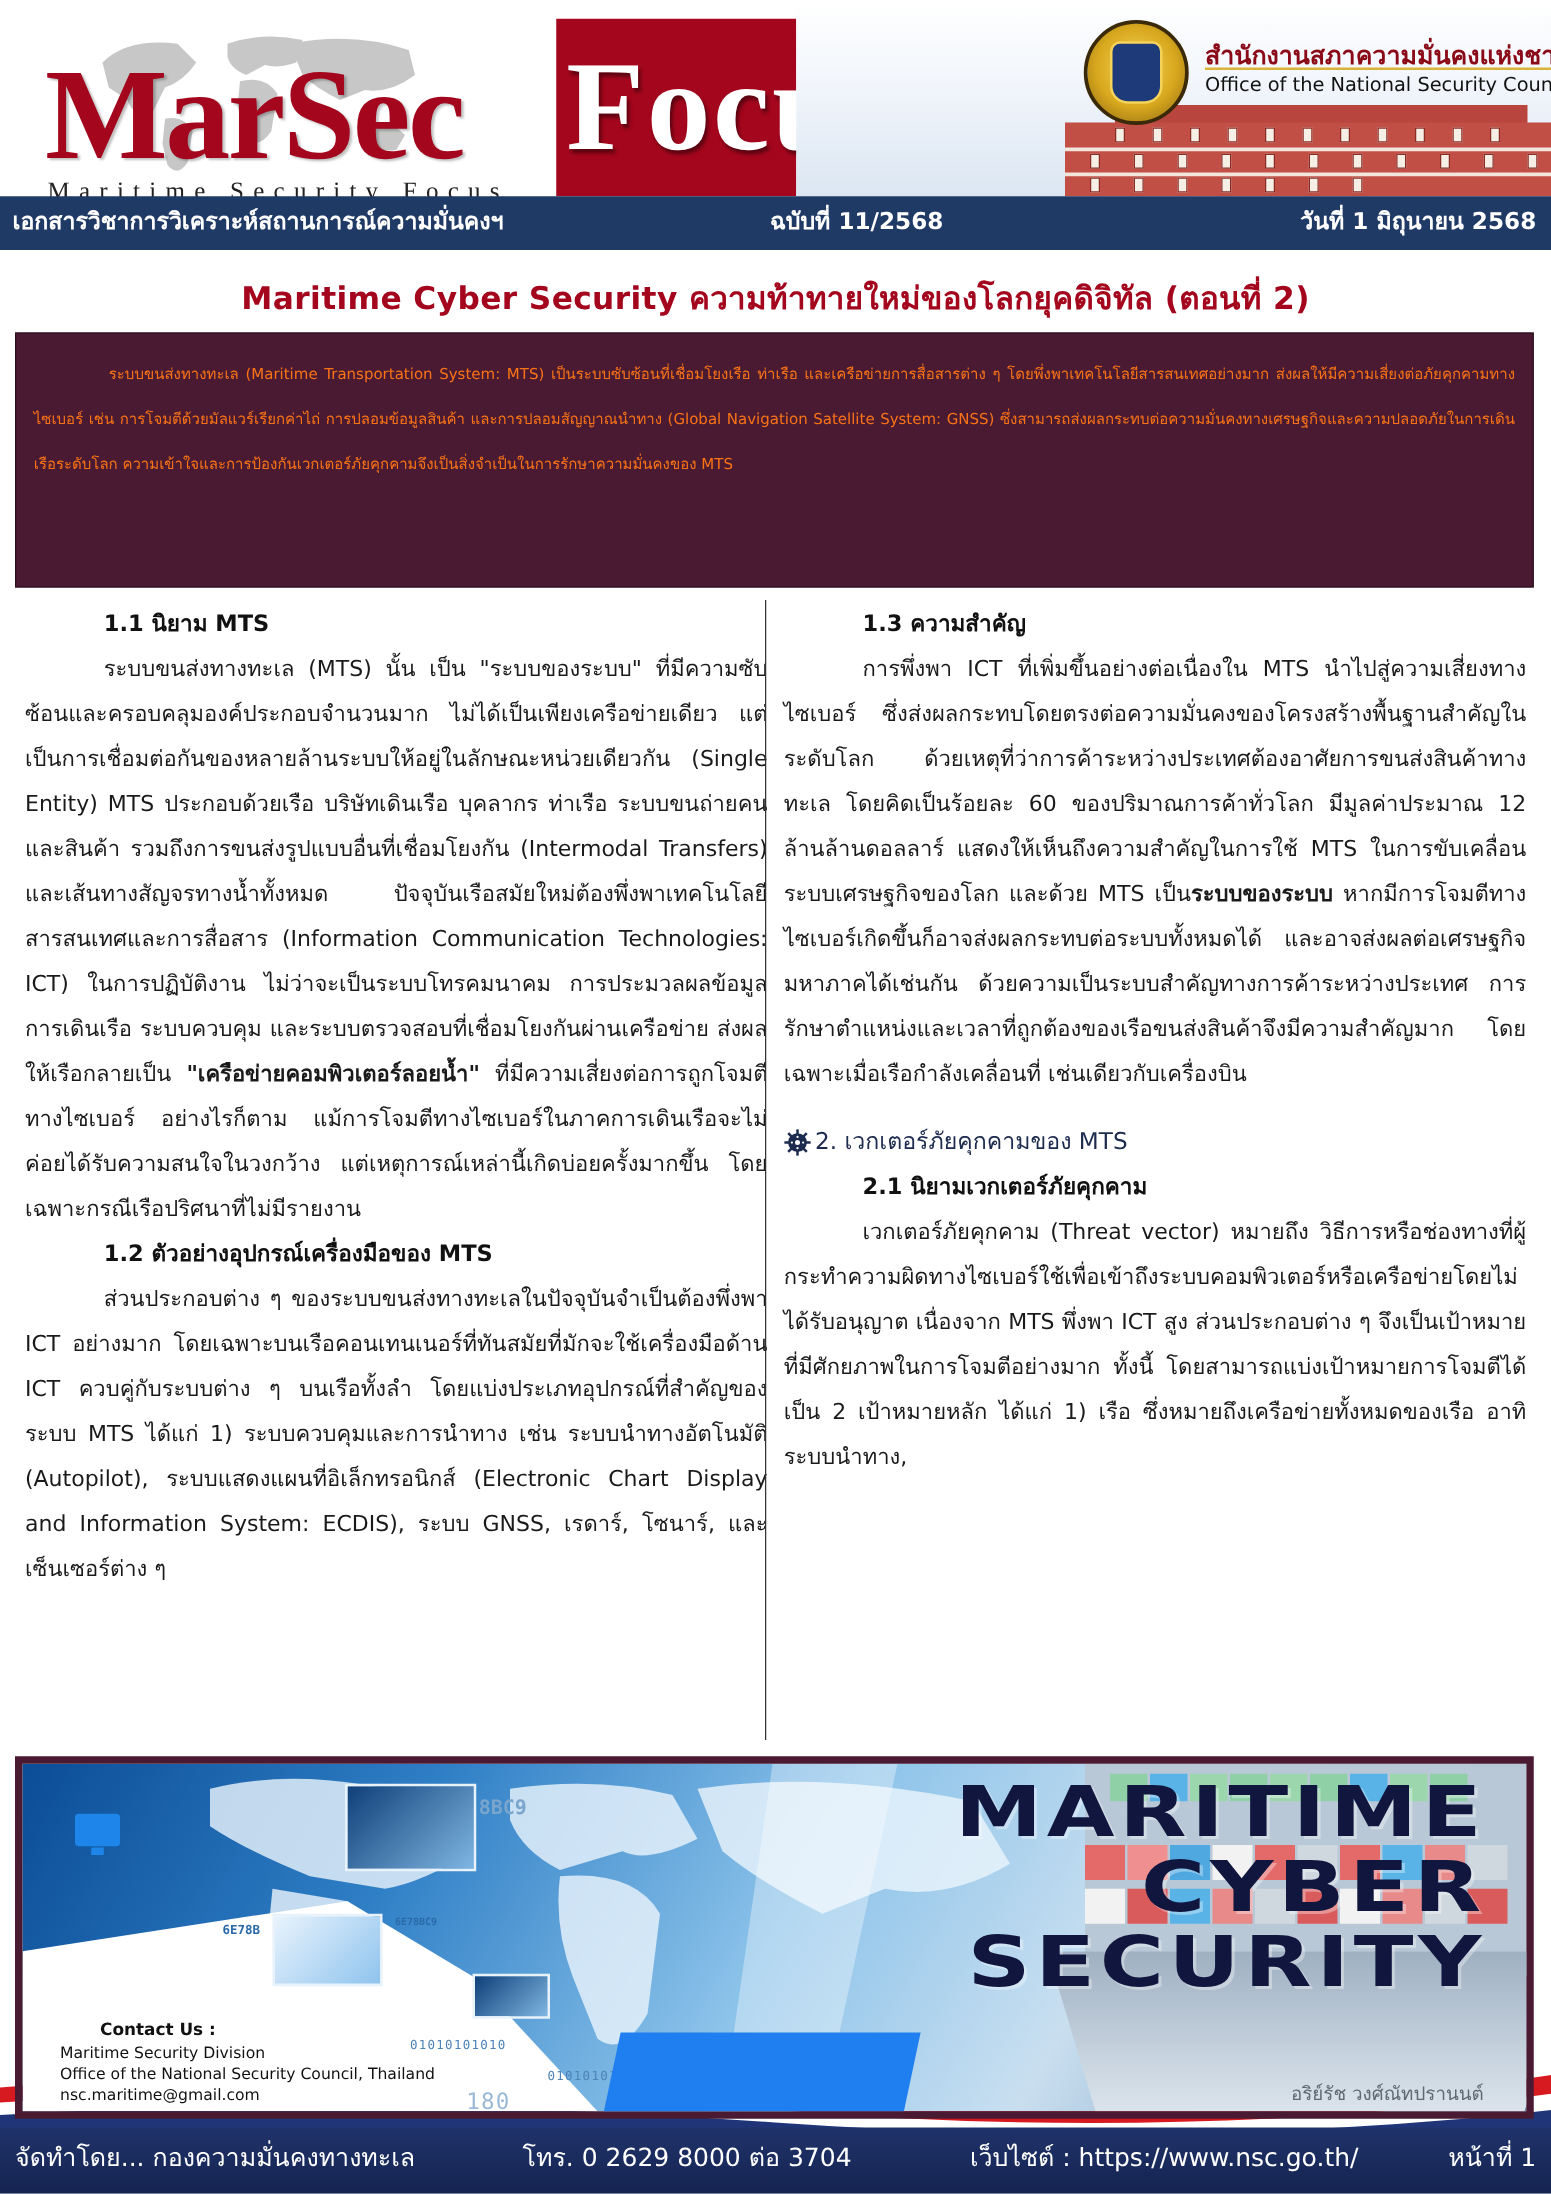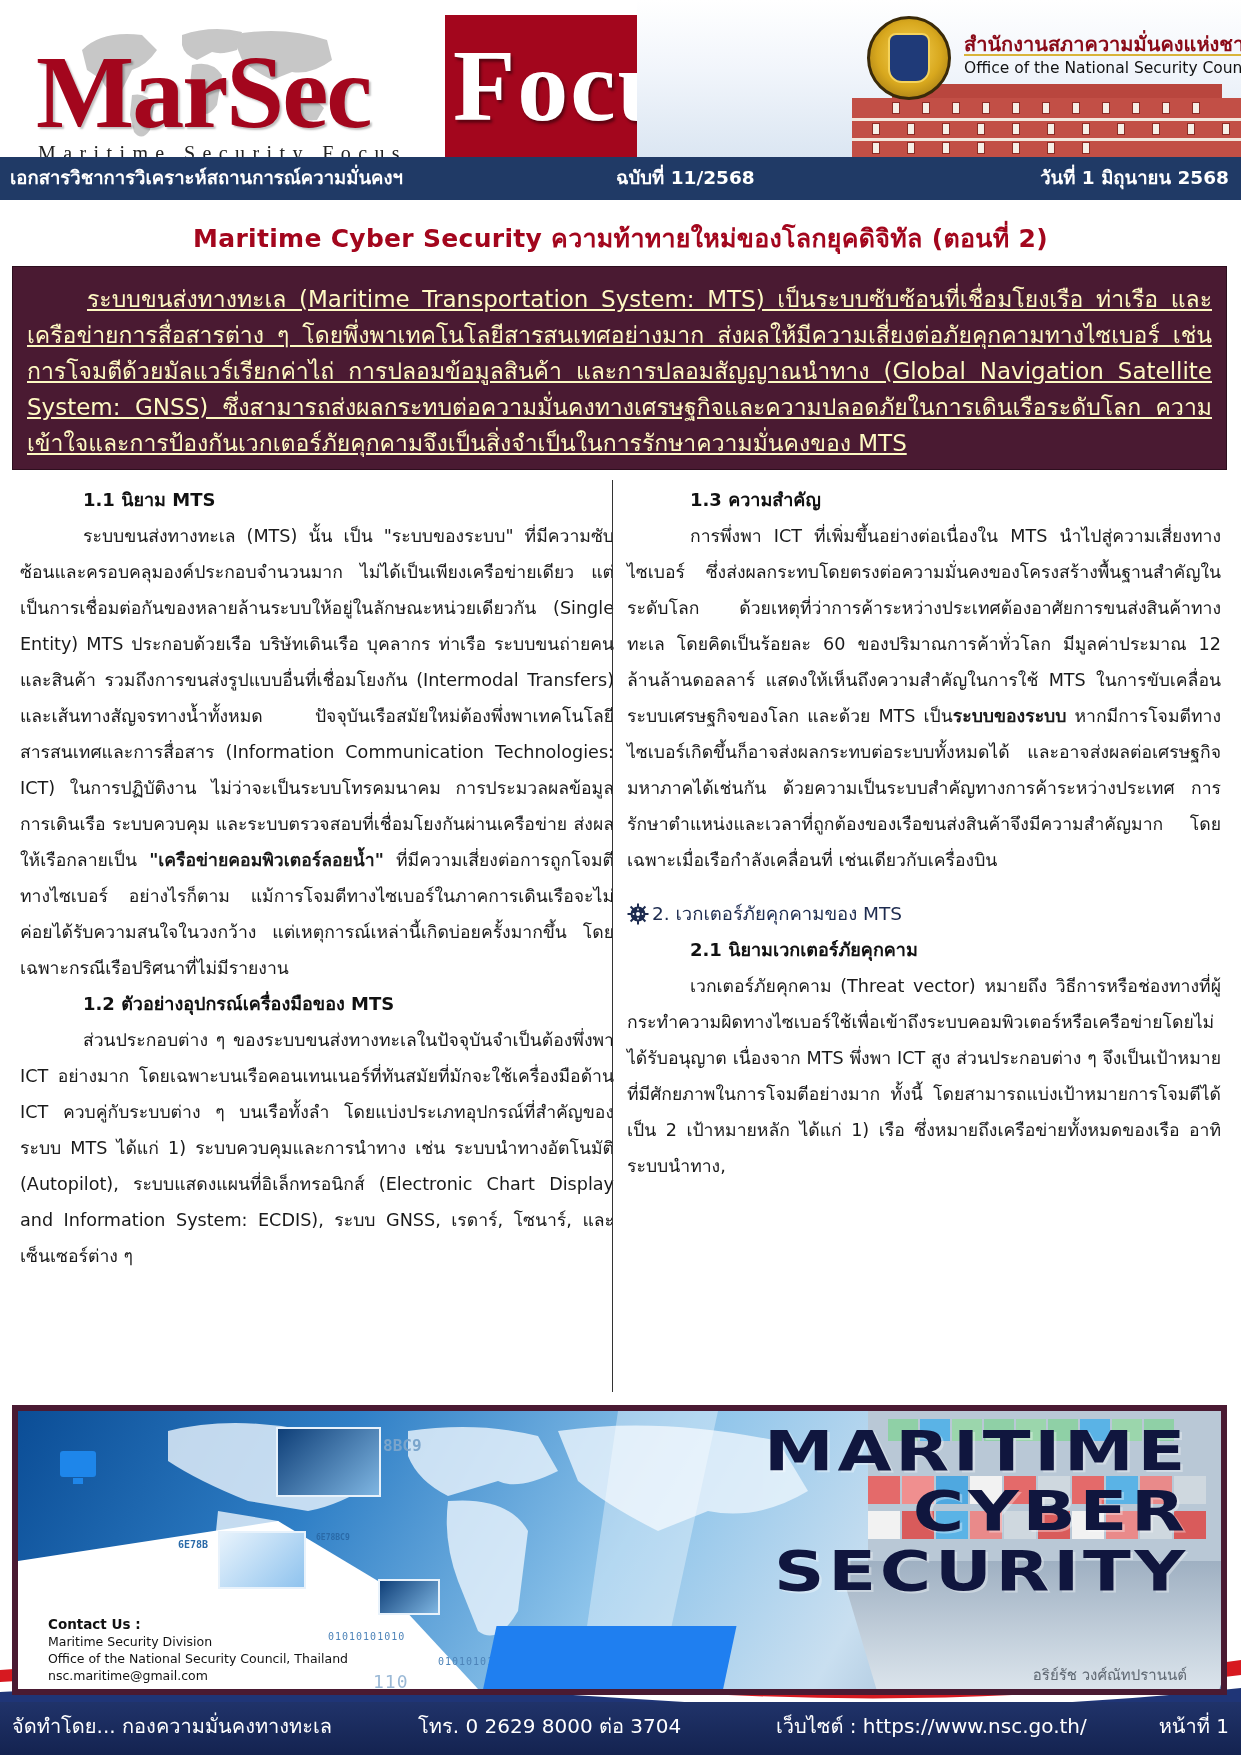--- a/index.html
+++ b/index.html
@@ -28,21 +28,21 @@
 
   
   .infobar { position: absolute; left: 0; top: 157px; width: 1241px; height: 43px; background: #203a66; color: #fff; padding-left: 41px; }
   .infobar span { position: absolute; top: 10px; font-size: 18.5px; font-weight: bold; white-space: nowrap; line-height: 1.2; }
 
   
   .doc-title { position: absolute; left: 0; top: 218px; width: 1241px; text-align: center; font-size: 25px; font-weight: bold; color: #a3061d; white-space: nowrap; letter-spacing: .3px; }
 
   
   .abstract { position: absolute; left: 12px; top: 266px; width: 1215px; height: 204px; background: #4a1a32; border: 1px solid #2d0e1e; padding: 14px 14px 0 14px; }
-  .abstract p { color: #fef9c3; font-size: 23px; line-height: 36px; text-align: justify; text-indent: 60px; text-decoration: underline; }
+  .abstract p { color: #f97316; font-size: 12px; line-height: 36px; text-align: justify; text-indent: 60px; }
 
   
   .col { position: absolute; top: 482px; width: 594px; }
   .col-left { left: 20px; }
   .col-right { left: 627px; }
   .col-divider { position: absolute; left: 612px; top: 480px; width: 1px; height: 912px; background: #333; }
   .sec-head { display: flex; align-items: center; font-size: 18.5px; color: #1d2b4f; height: 36px; line-height: 36px; white-space: nowrap; }
   .sec-head .icon { width: 22px; height: 22px; margin-right: 3px; display: inline-block; }
   .sub-head { font-size: 18px; font-weight: bold; color: #111; padding-left: 63px; height: 36px; line-height: 36px; white-space: nowrap; }
   .para { font-size: 17.6px; line-height: 36px; text-align: justify; color: #1a1a1a; }
@@ -59,21 +59,21 @@
   .bn-monitor:after { content:""; position: absolute; left: 13px; top: 27px; width: 10px; height: 6px; background: #1e86ea; }
   .bn-hex { position: absolute; font-family: "DejaVu Sans Mono", monospace; color: #2a6aa8; font-size: 10px; font-weight: bold; }
   .bn-binary { position: absolute; font-family: "DejaVu Sans Mono", monospace; color: #4d83b8; font-size: 10px; letter-spacing: 1px; }
   .bn-ship { position: absolute; left: 700px; top: 0; width: 510px; height: 278px; overflow: hidden; }
   .bn-containers { position: absolute; left: 150px; top: 0; width: 360px; height: 170px; }
   .bn-hull { position: absolute; left: 120px; top: 150px; width: 420px; height: 140px; background: linear-gradient(180deg,#9fb0c2 0%, #c7d3de 60%, #e0e8ef 100%); clip-path: polygon(0 0,100% 0,90% 100%,10% 100%); }
   .bn-title { position: absolute; right: 32px; font-family: "DejaVu Sans", sans-serif; font-weight: bold; color: #10163e; font-size: 56px; line-height: 1; letter-spacing: 3px; text-align: right; text-shadow: 2px 2px 0 rgba(255,255,255,.35); transform: scaleX(1.25); transform-origin: right; }
   .bn-subtitle { position: absolute; right: 22px; top: 205px; font-size: 19px; font-weight: bold; color: #8b0d1b; white-space: nowrap; }
   .bn-author { position: absolute; right: 34px; top: 252px; font-size: 15px; color: #5f6872; white-space: nowrap; }
   .bn-contact { position: absolute; left: 30px; top: 205px; color: #111; font-size: 12.5px; line-height: 17px; }
-  .bn-contact .ct-title { font-weight: bold; font-size: 13.5px; }
+  .bn-contact .ct-title { font-weight: bold; font-size: 13.5px; margin-left: 32px; }
   .bn-blue-shape { position: absolute; left: 470px; top: 215px; width: 240px; height: 80px; background: #1f7ff0; transform: skewX(-12deg); }
 
   
   .footer-swoosh { position: absolute; left: 0; top: 1650px; width: 1241px; height: 60px; }
   .footer { position: absolute; left: 0; top: 1702px; width: 1241px; height: 53px; background: linear-gradient(180deg,#20336a 0%, #142350 100%); color: #fff; }
   .footer span { position: absolute; top: 12px; font-size: 20px; white-space: nowrap; line-height: 1.2; }
 </style>
 </head>
 <body>
 
@@ -208,21 +208,21 @@
   </svg>
   <div class="bn-monitor"></div>
   <div class="bn-screen" style="left:258px;top:16px;width:105px;height:70px"></div>
   <div class="bn-screen" style="left:200px;top:120px;width:88px;height:58px;background:linear-gradient(135deg,#e8f3fc,#8fc3ee)"></div>
   <div class="bn-screen" style="left:360px;top:168px;width:62px;height:36px"></div>
   <div class="bn-hex" style="left:365px;top:25px;font-size:16px;color:#7aa5cc">8BC9</div>
   <div class="bn-hex" style="left:160px;top:128px">6E78B</div>
   <div class="bn-hex" style="left:298px;top:122px;font-size:8px">6E78BC9</div>
   <div class="bn-binary" style="left:310px;top:220px">01010101010</div>
   <div class="bn-binary" style="left:420px;top:245px">010101010101010101010</div>
-  <div class="bn-binary" style="left:355px;top:260px;font-size:18px;color:#9bb9d6">110</div>
+  <div class="bn-binary" style="left:355px;top:260px;font-size:18px;color:#9bb9d6">180</div>
   <div class="bn-blue-shape"></div>
 
   <div class="bn-ship">
     <svg class="bn-containers" viewBox="0 0 360 170" preserveAspectRatio="none">
       <rect x="0" y="0" width="360" height="170" fill="#b9c8d6"></rect>
       <g>
         <rect x="20" y="8" width="30" height="22" fill="#8fd0a6"></rect>
           <rect x="52" y="8" width="30" height="22" fill="#5ab3e6"></rect>
           <rect x="84" y="8" width="30" height="22" fill="#9bd6ac"></rect>
           <rect x="116" y="8" width="30" height="22" fill="#8fd0a6"></rect>

